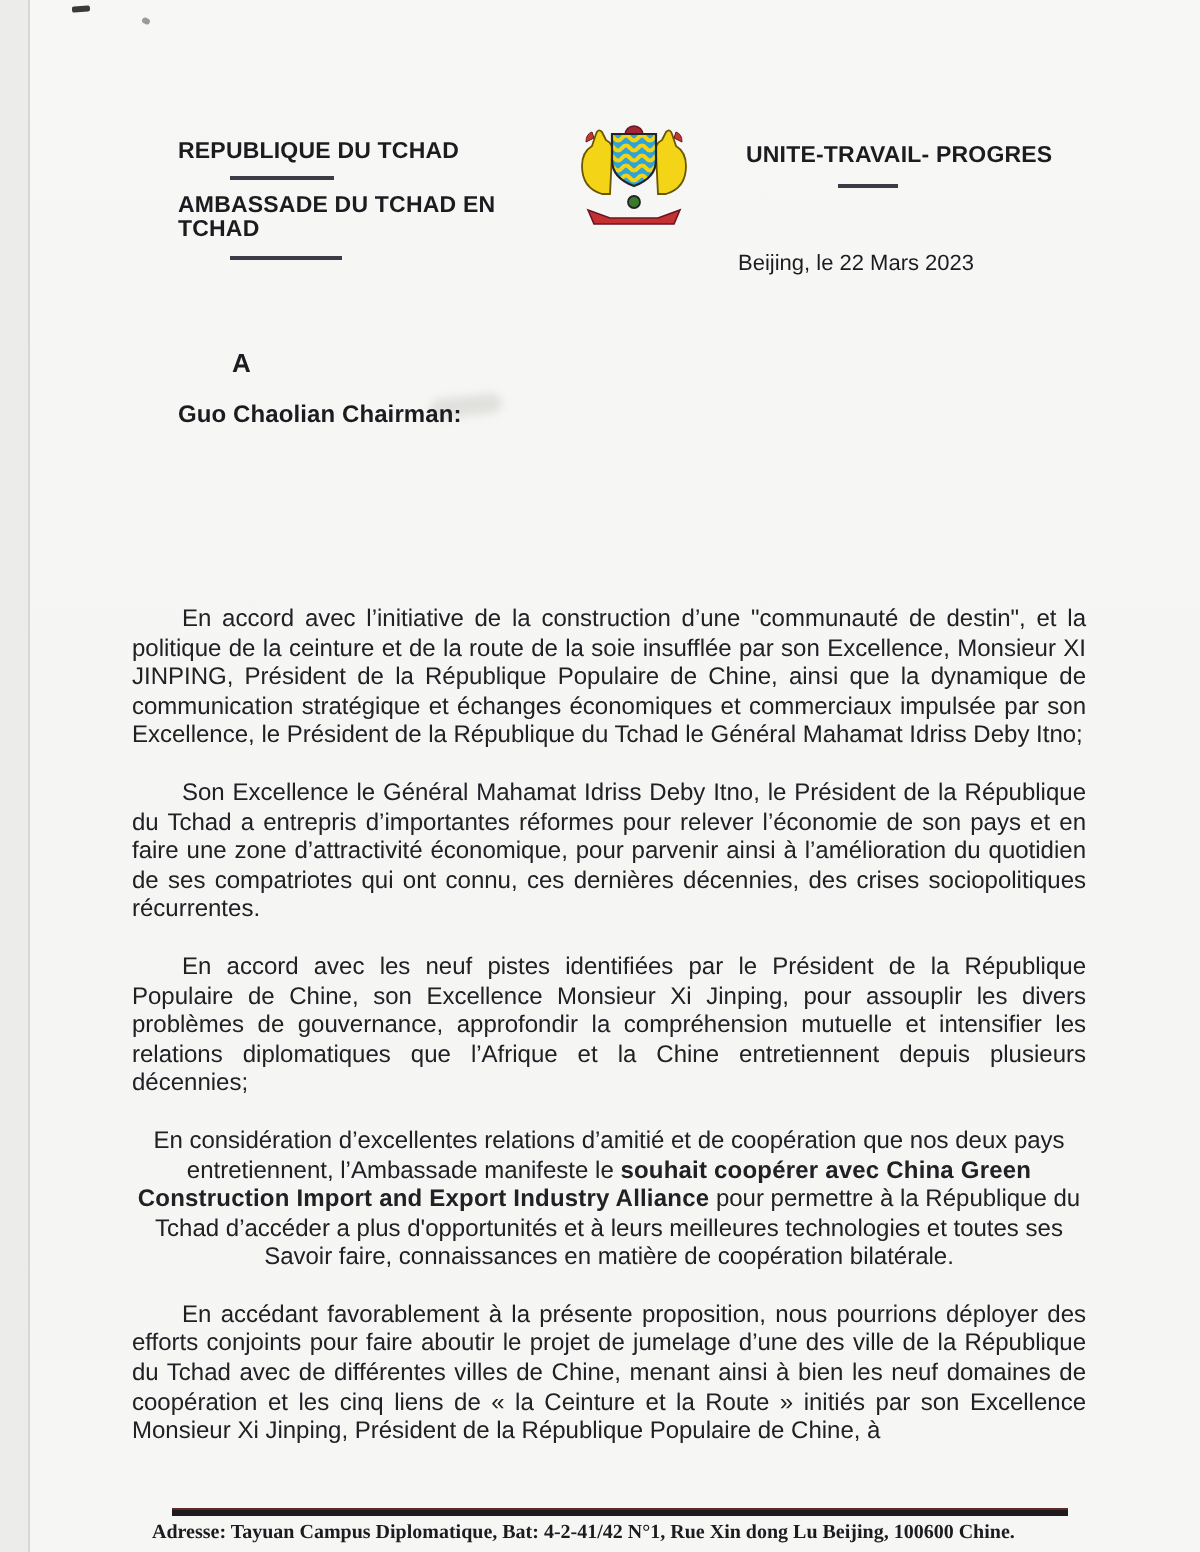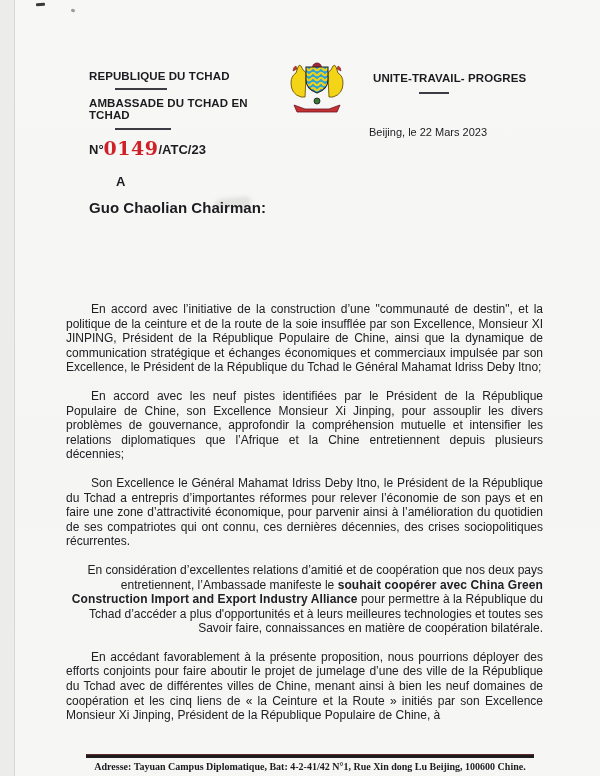--- a/index.html
+++ b/index.html
@@ -40,37 +40,37 @@
   .ref{position:absolute;left:74px;top:138px;font-weight:bold;font-size:13px;}
   .refnum{
     font-family:"DejaVu Serif","Liberation Serif",serif;
     font-weight:bold;font-size:19px;line-height:1;
     position:relative;top:1px;letter-spacing:.5px;
   }
   .dateline{position:absolute;left:354px;top:126px;font-weight:normal;font-size:11px;}
 
   .salutation{position:absolute;left:101px;top:174px;font-weight:bold;font-size:13px;}
 
-  .recipient{position:absolute;left:74px;top:200px;font-weight:bold;font-size:15px;line-height:15px;letter-spacing:.05px;}
+  .recipient{position:absolute;left:74px;top:200px;font-weight:bold;font-size:12px;line-height:15px;letter-spacing:.05px;}
 
   .subject{position:absolute;left:74px;top:240px;width:452px;font-weight:bold;font-size:12.5px;line-height:15.5px;}
   .subject .objet{text-decoration:underline;}
 
   
   .letter-body{position:absolute;left:51px;top:302px;width:477px;font-size:12px;line-height:14.6px;color:#202025;}
   .letter-body p{margin:0 0 14px 0;}
   .just{text-align:justify;text-indent:25px;}
-  .flush{text-align:right;text-indent:0;}
+  .flush{text-align:center;text-indent:0;}
   .flush b{letter-spacing:.1px;}
 
   
   .foot-rule{position:absolute;left:71px;top:754px;width:448px;height:3px;background:#1f1a1b;border-top:1px solid #5d2a2a;}
   .foot-text{
     position:absolute;left:61px;top:761px;width:468px;
-    text-align:center;
+    text-align:left;
     font-family:"Liberation Serif","DejaVu Serif",serif;
     font-weight:bold;font-size:10px;color:#1c1c20;letter-spacing:0;
     white-space:nowrap;
   }
 </style>
 </head>
 <body>
 
 <div class="scan">
   <div class="paper ink">
@@ -118,34 +118,33 @@
 
         <path d="M9 44 l11 4 h24 l11 -4 l-3 7 h-40 z" fill="#c43131" stroke="#6b1424" stroke-width="0.8"></path>
       </svg>
     </div>
 
     <div class="hdr-right">
       <div class="motto">UNITE-TRAVAIL- PROGRES</div>
       <div class="rule3"></div>
     </div>
 
-    <div class="ref"><span>N°</span><span class="refnum" style="color:#d01f26;">0149</span><span>/ATC/23</span></div>
 
     <div class="dateline">Beijing, le 22 Mars 2023</div>
 
     <div class="salutation">A</div>
     <div class="recipient">
       <div>Guo Chaolian Chairman:</div>
     </div>
 
 
     <div class="letter-body">
       <p class="just">En accord avec l’initiative de la construction d’une "communauté de destin", et la politique de la ceinture et de la route de la soie insufflée par son Excellence, Monsieur XI JINPING, Président de la République Populaire de Chine, ainsi que la dynamique de communication stratégique et échanges économiques et commerciaux impulsée par son Excellence, le Président de la République du Tchad le Général Mahamat Idriss Deby Itno;</p>
+      <p class="just">Son Excellence le Général Mahamat Idriss Deby Itno, le Président de la République du Tchad a entrepris d’importantes réformes pour relever l’économie de son pays et en faire une zone d’attractivité économique, pour parvenir ainsi à l’amélioration du quotidien de ses compatriotes qui ont connu, ces dernières décennies, des crises sociopolitiques récurrentes.</p>
       <p class="just">En accord avec les neuf pistes identifiées par le Président de la République Populaire de Chine, son Excellence Monsieur Xi Jinping, pour assouplir les divers problèmes de gouvernance, approfondir la compréhension mutuelle et intensifier les relations diplomatiques que l’Afrique et la Chine entretiennent depuis plusieurs décennies;</p>
-      <p class="just">Son Excellence le Général Mahamat Idriss Deby Itno, le Président de la République du Tchad a entrepris d’importantes réformes pour relever l’économie de son pays et en faire une zone d’attractivité économique, pour parvenir ainsi à l’amélioration du quotidien de ses compatriotes qui ont connu, ces dernières décennies, des crises sociopolitiques récurrentes.</p>
       <p class="flush"><span>En considération d’excellentes relations d’amitié et de coopération que nos deux pays entretiennent, l’Ambassade manifeste le </span><b>souhait coopérer avec China Green Construction Import and Export Industry Alliance</b><span> pour permettre à la République du Tchad d’accéder a plus d'opportunités et à leurs meilleures technologies et toutes ses Savoir faire, connaissances en matière de coopération bilatérale.</span></p>
       <p class="just">En accédant favorablement à la présente proposition, nous pourrions déployer des efforts conjoints pour faire aboutir le projet de jumelage d’une des ville de la République du Tchad avec de différentes villes de Chine, menant ainsi à bien les neuf domaines de coopération et les cinq liens de « la Ceinture et la Route » initiés par son Excellence Monsieur Xi Jinping, Président de la République Populaire de Chine, à</p>
     </div>
 
     <div class="foot-rule"></div>
     <div class="foot-text">Adresse: Tayuan Campus Diplomatique, Bat: 4-2-41/42 N°1, Rue Xin dong Lu Beijing, 100600 Chine.</div>
 
   </div>
 </div>
 

